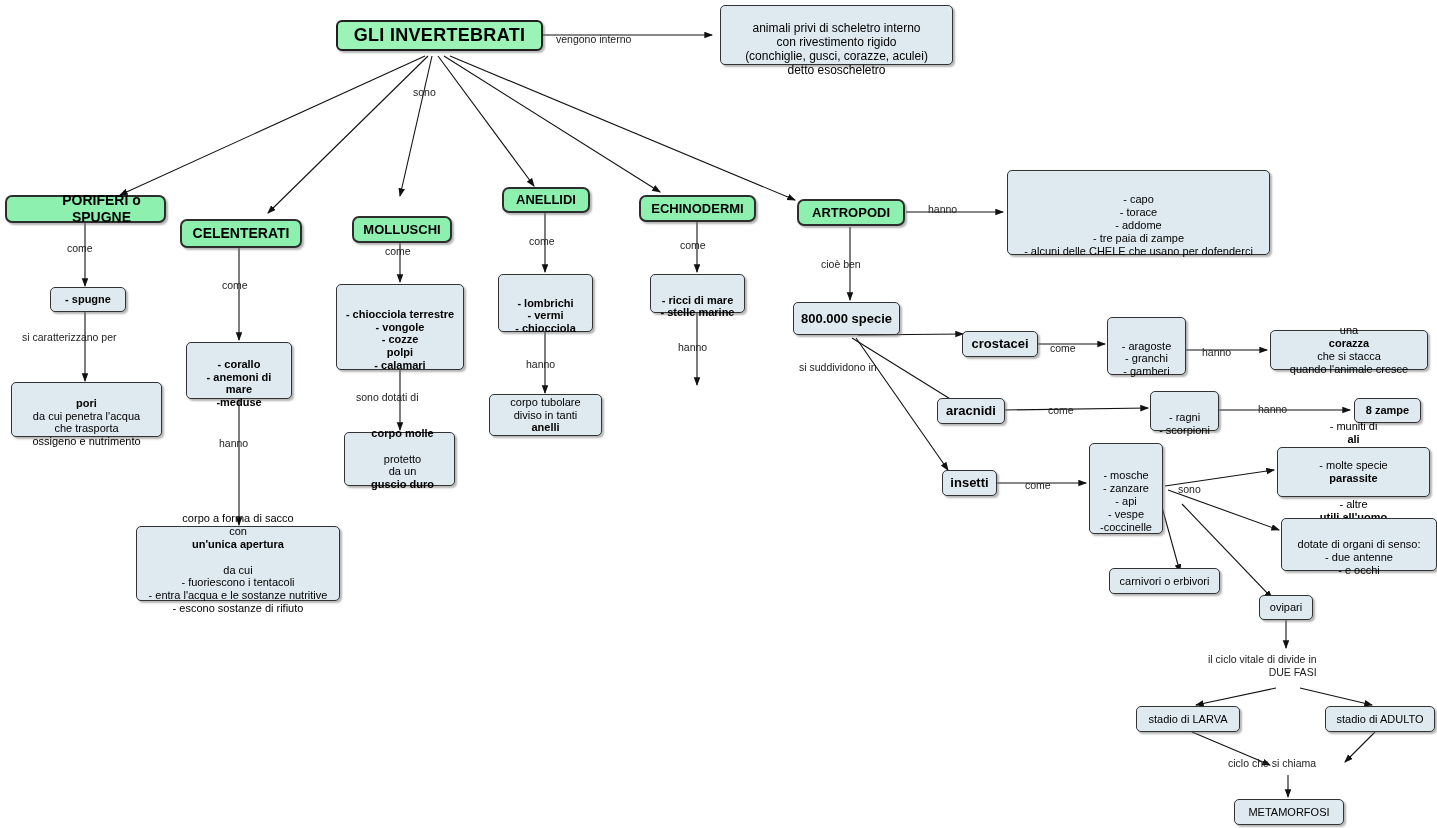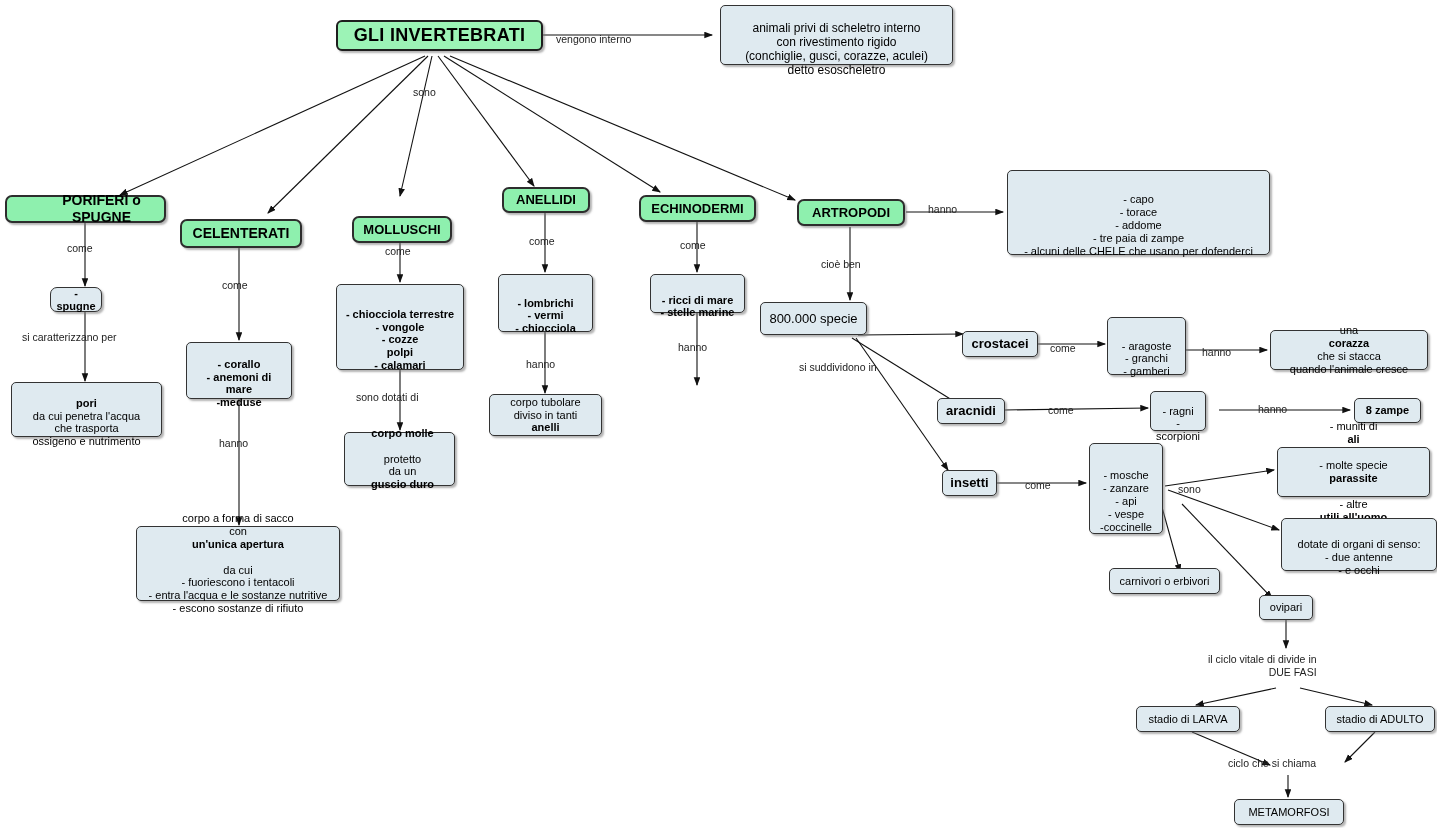--- a/index.html
+++ b/index.html
@@ -165,21 +165,21 @@
   </div>
 
   <div class="node green" style="left:639px; top:195px; width:117px; height:27px; font-size:13px;">
     <div class="vcenter">ECHINODERMI</div>
   </div>
 
   <div class="node green" style="left:797px; top:199px; width:108px; height:27px; font-size:13px;">
     <div class="vcenter">ARTROPODI</div>
   </div>
 
-  <div class="node" style="left:50px; top:287px; width:52px; height:25px; font-weight:bold;border-radius:7px;">
+  <div class="node" style="left:50px; top:287px; width:76px; height:25px; font-weight:bold;">
     <div class="vcenter">- spugne</div>
   </div>
 
   <div class="node" style="left:11px; top:382px; width:151px; height:55px; white-space:pre-line;">
     <div class="vcenter"><b>pori</b> da cui penetra l'acqua<br>che trasporta<br>ossigeno e nutrimento</div>
   </div>
 
   <div class="node" style="left:186px; top:342px; width:106px; height:57px; font-weight:bold; white-space:pre-line;">
     <div class="vcenter">- corallo
 - anemoni di mare
@@ -219,21 +219,21 @@
 
 
   <div class="node" style="left:1007px; top:170px; width:263px; height:85px; white-space:pre-line;">
     <div class="vcenter">- capo
 - torace
 - addome
 - tre paia di zampe
 - alcuni delle CHELE che usano per dofenderci</div>
   </div>
 
-  <div class="node" style="left:760px; top:302px; width:107px; height:33px; font-weight:normal; font-size:13px;">
+  <div class="node" style="left:793px; top:302px; width:107px; height:33px; font-weight:bold; font-size:13px;">
     <div class="vcenter">800.000 specie</div>
   </div>
 
   <div class="node" style="left:962px; top:331px; width:76px; height:26px; font-weight:bold; font-size:13px;">
     <div class="vcenter">crostacei</div>
   </div>
 
   <div class="node" style="left:1107px; top:317px; width:79px; height:58px; white-space:pre-line;">
     <div class="vcenter">- aragoste
 - granchi
@@ -241,21 +241,21 @@
   </div>
 
   <div class="node" style="left:1270px; top:330px; width:158px; height:40px;">
     <div class="vcenter">una <b>corazza</b> che si stacca<br>quando l'animale cresce</div>
   </div>
 
   <div class="node" style="left:937px; top:398px; width:68px; height:26px; font-weight:bold; font-size:13px;">
     <div class="vcenter">aracnidi</div>
   </div>
 
-  <div class="node" style="left:1150px; top:391px; width:56px; height:40px; white-space:pre-line;">
+  <div class="node" style="left:1150px; top:391px; width:69px; height:40px; white-space:pre-line;">
     <div class="vcenter">- ragni
 - scorpioni</div>
   </div>
 
   <div class="node" style="left:1354px; top:398px; width:67px; height:25px; font-weight:bold;">
     <div class="vcenter">8 zampe</div>
   </div>
 
   <div class="node" style="left:942px; top:470px; width:55px; height:26px; font-weight:bold; font-size:13px;">
     <div class="vcenter">insetti</div>

